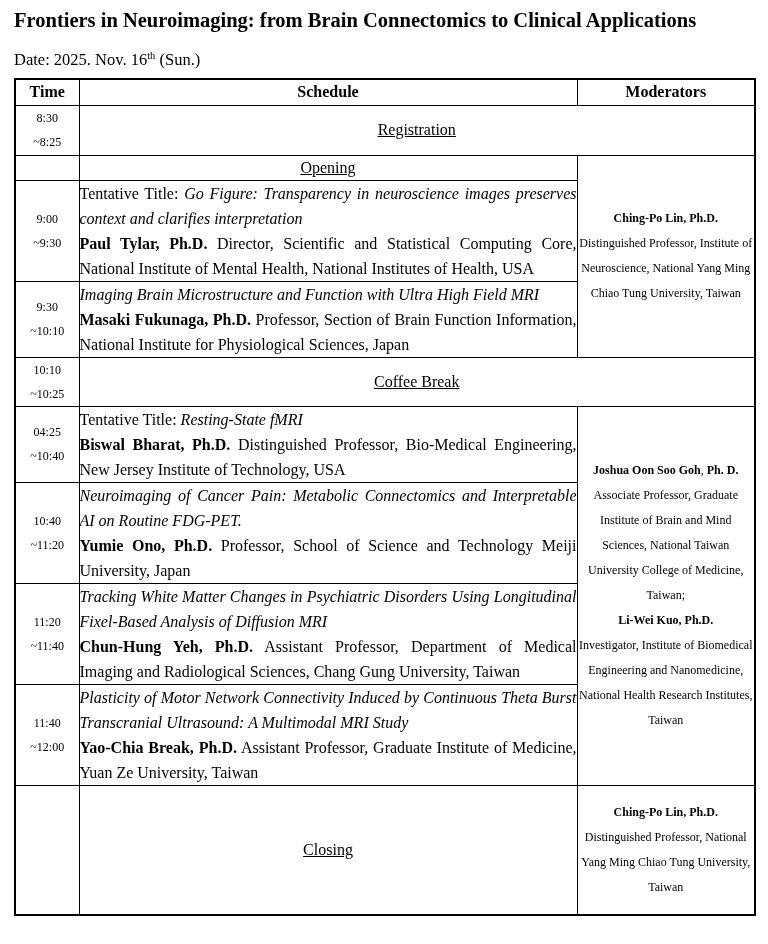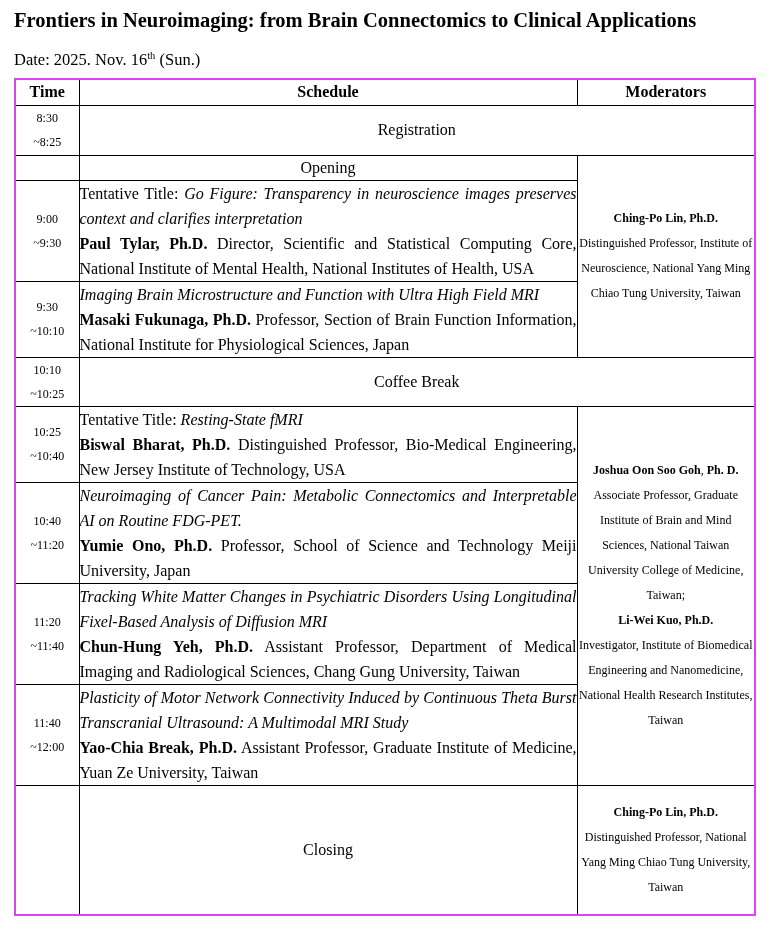--- a/index.html
+++ b/index.html
@@ -18,21 +18,21 @@
     white-space: nowrap;
   }
   .meta-line { font-size: 16.5px; line-height: 27px; }
   .meta-line sup { font-size: 10.5px; vertical-align: super; line-height: 0; }
 
   table.schedule {
     border-collapse: collapse;
     width: 740px;
     margin-top: 5px;
     table-layout: fixed;
-    border: 2px solid #d946ef;
+    border: 2px solid #000000;
   }
   table.schedule th, table.schedule td {
     border: 1px solid #000;
     padding: 0;
     vertical-align: middle;
     overflow: hidden;
   }
   col.c-time  { width: 64px; }
   col.c-sched { width: 498px; }
   col.c-mod   { width: 178px; }
@@ -47,20 +47,21 @@
 
   th.col-head { font-size: 16px; font-weight: bold; text-align: center; }
 
   td.time-cell {
     text-align: center;
     font-size: 12px; line-height: 24px;
   }
   td.center-cell {
     text-align: center;
     font-size: 16px;
+    text-decoration: underline;
   }
   td.sched-cell { padding: 0 8px; }
   td.sched-cell p {
     margin: 0;
     font-size: 16px; line-height: 25px;
     text-align: justify;
   }
   td.mod-cell {
     text-align: center;
     font-size: 12px; line-height: 25px;
@@ -131,21 +132,21 @@
     <tr class="h49">
       <td class="time-cell">
         <div>10:10</div>
         <div>~10:25</div>
       </td>
       <td class="center-cell" colspan="2">Coffee Break</td>
     </tr>
 
     <tr class="h75">
       <td class="time-cell">
-        <div>10:25</div>
+        <div>04:25</div>
         <div>~10:40</div>
       </td>
       <td class="sched-cell">
         <p><span>Tentative Title: </span><span class="i">Resting-State fMRI</span></p>
         <p><span class="b">Biswal Bharat, Ph.D.</span><span> Distinguished Professor, Bio-Medical Engineering, New Jersey Institute of Technology, USA</span></p>
       </td>
       <td class="mod-cell" rowspan="4"><span class="b">Joshua Oon Soo Goh</span><span>, </span><span class="b">Ph. D.</span><br><span>Associate Professor, Graduate Institute of Brain and Mind Sciences, National Taiwan University College of Medicine, Taiwan;</span><br><span class="b">Li-Wei Kuo, Ph.D.</span><br><span>Investigator, Institute of Biomedical Engineering and Nanomedicine, National Health Research Institutes, Taiwan</span></td>
     </tr>
 
     <tr class="h100">

